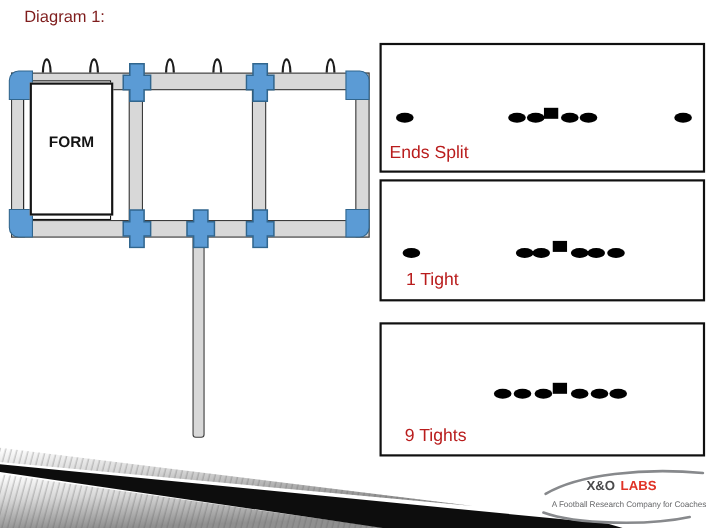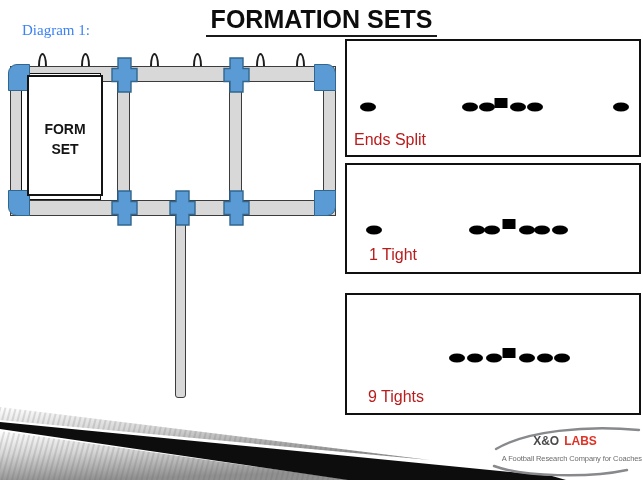--- a/index.html
+++ b/index.html
@@ -1,21 +1,21 @@
 <!DOCTYPE html>
 <html style="--connector-blue: #5B9BD5; --connector-blue-dark: #31668E; --tube-gray: #D8D8D8; --logo-red: #E03226; --logo-gray: #4A4A4C; --tagline-gray: #6B6C6E;"><head>
 <meta charset="utf-8">
 <style>
   html,body{margin:0;padding:0;}
   body{width:643px;height:480px;background:#fff;overflow:hidden;
        font-family:"Liberation Sans", sans-serif;}
   .slide{position:relative;width:643px;height:480px;background:#fff;overflow:hidden;}
 
   
-  .diagram-label{position:absolute;left:22px;top:22px;font-size:15px;color:#3b82f6;font-family:Liberation Serif, serif;}
+  .diagram-label{position:absolute;left:22px;top:7px;font-size:15px;color:#7f1d1d;}
   .title-row{position:absolute;left:0;top:5px;width:100%;text-align:center;}
   .title{display:inline-block;font-size:25px;font-weight:bold;color:#0d0d0d;
          letter-spacing:0px;border-bottom:2px solid #1a1a1a;padding:0 5px 1px 5px;}
 
   
   .board{position:absolute;left:0;top:0;width:568px;height:480px;pointer-events:none;}
   .ring{position:absolute;top:53px;width:9px;height:26px;border:2px solid #1c1c1c;
         border-radius:50%;background:transparent;box-sizing:border-box;z-index:1;}
   .tube{position:absolute;background:var(--tube-gray,#d8d8d8);
         border:1.5px solid #3c3c3c;box-sizing:border-box;z-index:2;}
@@ -50,23 +50,20 @@
   .logo-labs{color:var(--logo-red,#E03226);margin-left:5px;}
   .logo-tagline{position:absolute;left:4px;top:31px;width:160px;text-align:right;
         font-size:7.5px;letter-spacing:-0.1px;color:var(--tagline-gray,#6B6C6E);white-space:nowrap;}
 </style>
 </head>
 <body>
 
 <div class="slide">
 
   <div class="diagram-label">Diagram 1:</div>
-  <div class="title-row">
-    <span class="title">FORMATION SETS</span>
-  </div>
 
   <div class="board">
 
     <span class="ring" style="left:38px"></span>
     <span class="ring" style="left:81px"></span>
     <span class="ring" style="left:150px"></span>
     <span class="ring" style="left:193px"></span>
     <span class="ring" style="left:256px"></span>
     <span class="ring" style="left:296px"></span>
 
@@ -96,21 +93,20 @@
       </svg>
     <svg class="cross" style="left:169px;top:190px" width="27" height="36" viewBox="0 0 27 36">
         <path d="M7,1 h13 v10.5 h6 v13 h-6 V35 H7 V24.5 H1 v-13 h6 Z" fill="var(--connector-blue,#5B9BD5)" stroke="var(--connector-blue-dark,#31668E)" stroke-width="1.4"></path>
       </svg>
     <svg class="cross" style="left:223px;top:190px" width="27" height="36" viewBox="0 0 27 36">
         <path d="M7,1 h13 v10.5 h6 v13 h-6 V35 H7 V24.5 H1 v-13 h6 Z" fill="var(--connector-blue,#5B9BD5)" stroke="var(--connector-blue-dark,#31668E)" stroke-width="1.4"></path>
       </svg>
 
     <div class="card">
       <div>FORM</div>
-      <div>SET</div>
     </div>
   </div>
 
   <div class="fbox" style="top:39px;height:118px">
     <div class="dots">
         <div class="dot-ellipse" style="left: 21px; top: 66px;"></div>
         <div class="dot-ellipse" style="left: 123px; top: 66px;"></div>
         <div class="dot-ellipse" style="left: 140px; top: 66px;"></div>
         <div class="dot-square" style="left: 154px; top: 62px;"></div>
         <div class="dot-ellipse" style="left: 171px; top: 66px;"></div>

